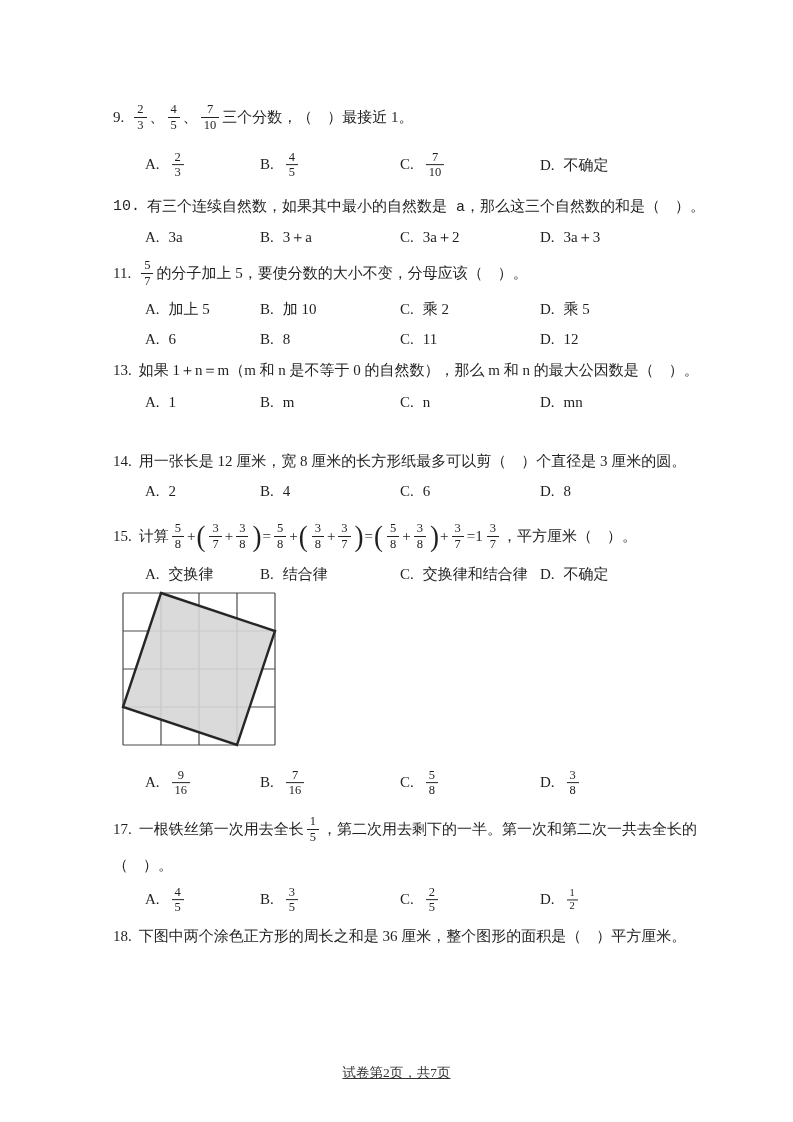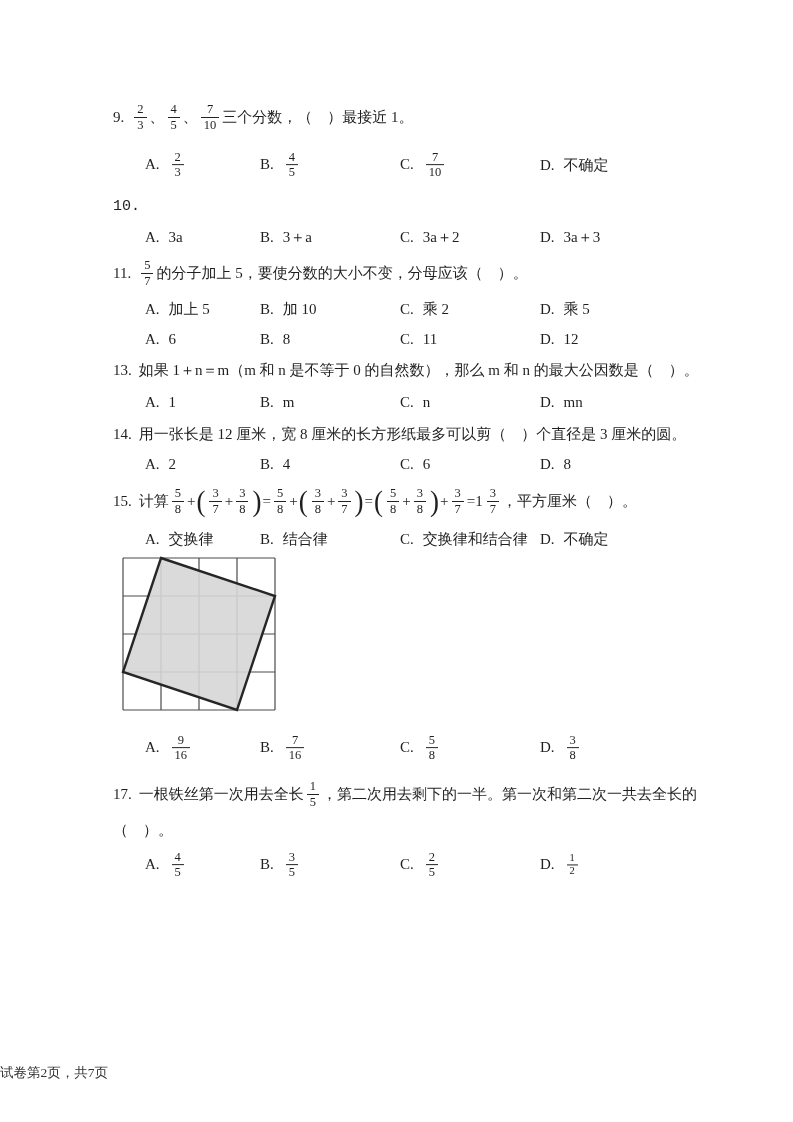--- a/index.html
+++ b/index.html
@@ -32,21 +32,21 @@
   .opts { position:relative; }
   .opt {
     position:absolute; top:50%; transform:translateY(-50%);
     display:inline-flex; align-items:center; white-space:nowrap;
     font-size:15px;
   }
   .opt .olabel { margin-right:9px; }
   .figure-wrap { margin:2px 0 8px 8px; }
   .page-footer {
     position:absolute; left:0; top:1064px; width:793px;
-    font-size:13.5px; color:#333;
+    text-align:center; font-size:13.5px; color:#333;text-decoration:underline;
   }
 </style>
 </head>
 <body>
 
 <div class="content">
   <div id="question-list">
       <div class="question">
         <div class="stem-line" style="height: 46px;">
           <span class="qnum">9.</span>
@@ -90,20 +90,21 @@
           </span>
           <span class="opt" style="left: 427px;">
             <span class="olabel">D.</span>
             <span class="tok-x">不确定</span>
           </span>
         </div>
       </div>
       <div class="question">
         <div class="stem-line" style="height: 32px; font-family: Liberation Mono, monospace;">
           <span class="qnum">10.</span>
+          <span class="tok-x">有三个连续自然数，如果其中最小的自然数是 a，那么这三个自然数的和是（　）。</span>
         </div>
         <div class="opts" style="height: 30px;">
           <span class="opt" style="left: 32px;">
             <span class="olabel">A.</span>
             <span class="tok-x">3a</span>
           </span>
           <span class="opt" style="left: 147px;">
             <span class="olabel">B.</span>
             <span class="tok-x">3＋a</span>
           </span>
@@ -183,21 +184,21 @@
             <span class="olabel">C.</span>
             <span class="tok-x">n</span>
           </span>
           <span class="opt" style="left: 427px;">
             <span class="olabel">D.</span>
             <span class="tok-x">mn</span>
           </span>
         </div>
       </div>
       <div class="question">
-        <div class="stem-line" style="height: 32px;">
+        <div class="stem-line" style="height: 32px; margin-top: 27px;">
           <span class="qnum">14.</span>
           <span class="tok-x">用一张长是 12 厘米，宽 8 厘米的长方形纸最多可以剪（　）个直径是 3 厘米的圆。</span>
         </div>
         <div class="opts" style="height: 28px;">
           <span class="opt" style="left: 32px;">
             <span class="olabel">A.</span>
             <span class="tok-x">2</span>
           </span>
           <span class="opt" style="left: 147px;">
             <span class="olabel">B.</span>
@@ -207,21 +208,21 @@
             <span class="olabel">C.</span>
             <span class="tok-x">6</span>
           </span>
           <span class="opt" style="left: 427px;">
             <span class="olabel">D.</span>
             <span class="tok-x">8</span>
           </span>
         </div>
       </div>
       <div class="question">
-        <div class="stem-line" style="height: 46px;">
+        <div class="stem-line" style="height: 46px; margin-top: 8px;">
           <span class="qnum">15.</span>
           <span class="tok-x">计算</span>
           <span class="fr">
             <span class="n">5</span>
             <span class="d">8</span>
           </span>
           <span class="tok-x">+</span>
           <span class="paren">(</span>
           <span class="fr">
             <span class="n">3</span>
@@ -378,16 +379,22 @@
           </span>
           <span class="opt" style="left: 427px;">
             <span class="olabel">D.</span>
             <span class="fr fr-sm">
               <span class="n">1</span>
               <span class="d">2</span>
             </span>
           </span>
         </div>
       </div>
+      <div class="question">
+        <div class="stem-line" style="height: 30px;">
+          <span class="qnum">18.</span>
+          <span class="tok-x">下图中两个涂色正方形的周长之和是 36 厘米，整个图形的面积是（　）平方厘米。</span>
+        </div>
+      </div>
     </div>
 </div>
 
 <div class="page-footer">试卷第2页，共7页</div>
 
 </body></html>

